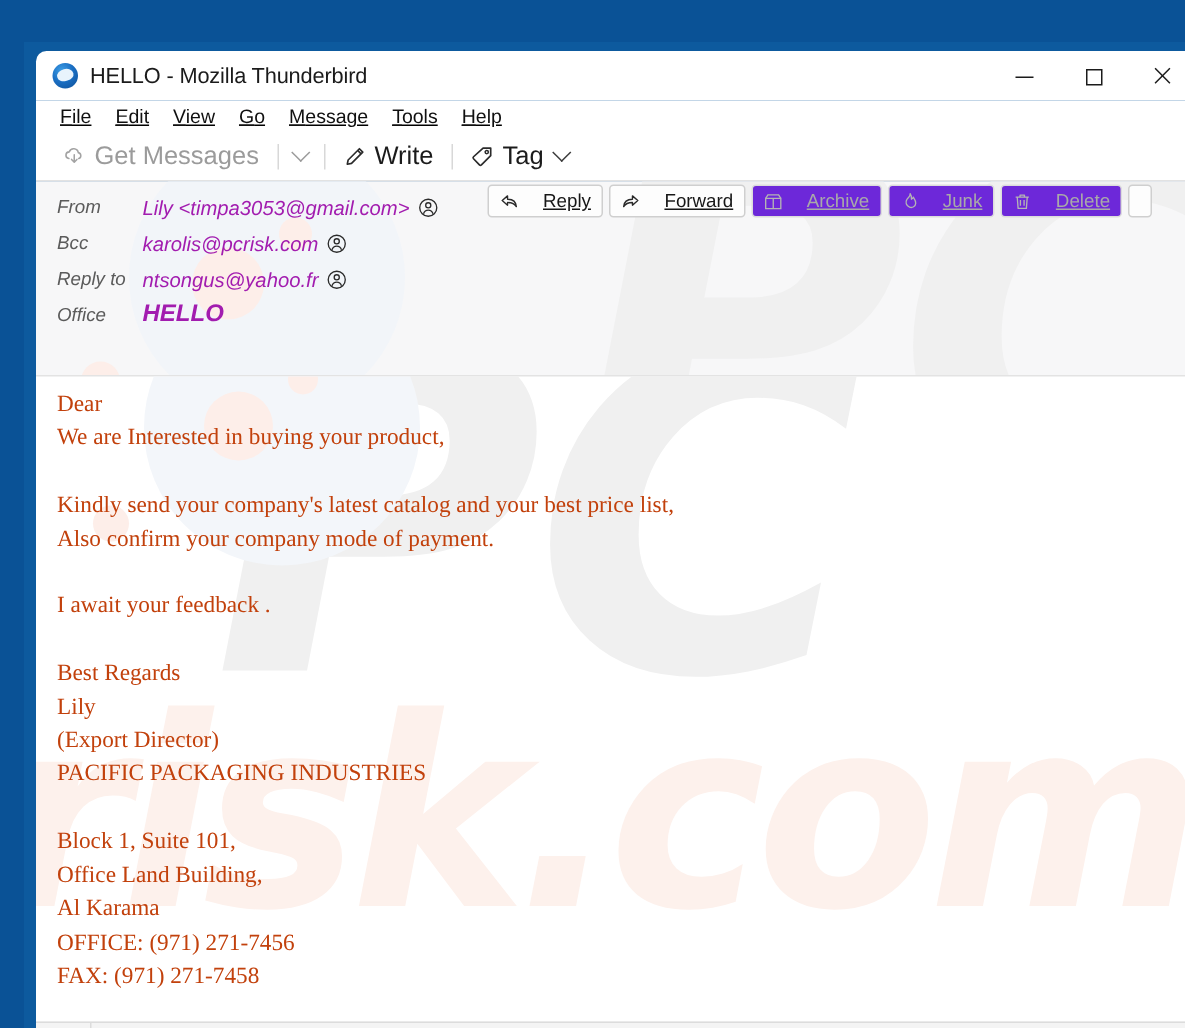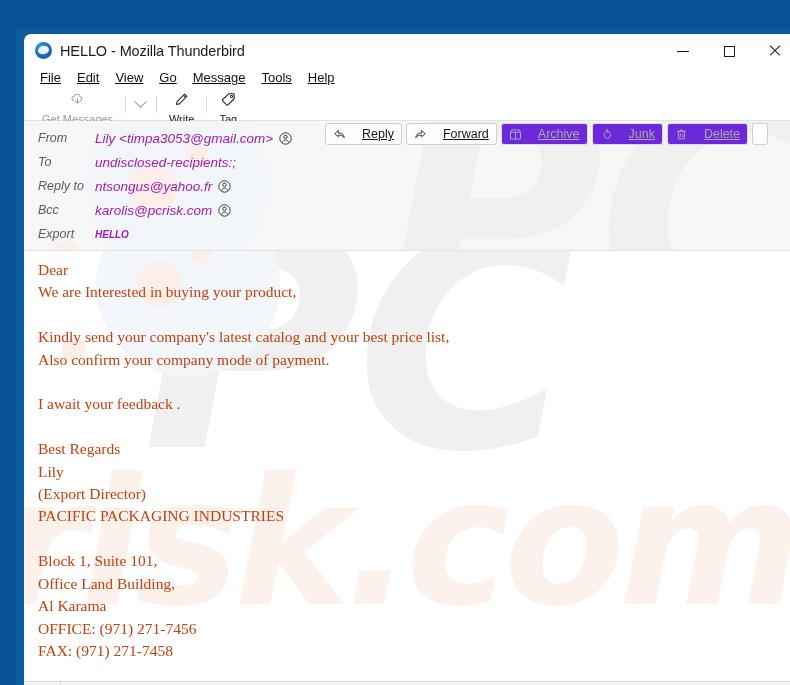--- a/index.html
+++ b/index.html
@@ -119,25 +119,24 @@
     align-items: center;
     box-sizing: border-box;
     padding-left: 10px;
   }
   .tb-btn {
     display: flex;
     align-items: center;
     gap: 6px;
     height: 25px;
     padding: 0 8px;
-    font-size: 11px;
+    font-size: 17px;
     color: #1b1b1b;
     white-space: nowrap;
     border-radius: 3px;
-    flex-direction: column;
   }
   .tb-btn.disabled { color: #9b9b9b; }
   .tb-sep {
     width: 1px; height: 17px;
     background: #d8d8d8;
     margin: 0 4px;
     flex: none;
   }
   .tb-chev {
     display: flex; align-items: center; justify-content: center;
@@ -183,21 +182,21 @@
     flex: none;
     font-size: 12.5px;
     color: #5b5b5b;
     white-space: nowrap;
   }
   .hdr-value {
     font-size: 13.5px;
     color: #a21caf;
     white-space: nowrap;
   }
-  .hdr-value.bold { font-weight: bold; font-size: 10px; }
+  .hdr-value.bold { font-weight: bold; font-size: 16px; }
   .contact-ico {
     margin-left: 6px;
     width: 13px; height: 13px;
     flex: none;
     display: inline-block;
     vertical-align: -2px;
   }
 
   
   #header-actions {
@@ -418,47 +417,43 @@
       <div class="hdr-row">
         <div class="hdr-label">From</div>
         <div class="hdr-value">Lily &lt;timpa3053@gmail.com&gt;</div>
         <svg class="contact-ico" viewBox="0 0 16 16">
           <circle cx="8" cy="8" r="7" fill="none" stroke="#2b2b2b" stroke-width="1.1"></circle>
           <circle cx="8" cy="6" r="2.1" fill="none" stroke="#2b2b2b" stroke-width="1.1"></circle>
           <path d="M4.1 13c.7-2 2.1-3 3.9-3s3.2 1 3.9 3" fill="none" stroke="#2b2b2b" stroke-width="1.1"></path>
         </svg>
       </div>
 
+
       <div class="hdr-row">
-        <div class="hdr-label">To</div>
-        <div class="hdr-value">undisclosed-recipients:;</div>
+        <div class="hdr-label">Bcc</div>
+        <div class="hdr-value">karolis@pcrisk.com</div>
+        <svg class="contact-ico" viewBox="0 0 16 16">
+          <circle cx="8" cy="8" r="7" fill="none" stroke="#2b2b2b" stroke-width="1.1"></circle>
+          <circle cx="8" cy="6" r="2.1" fill="none" stroke="#2b2b2b" stroke-width="1.1"></circle>
+          <path d="M4.1 13c.7-2 2.1-3 3.9-3s3.2 1 3.9 3" fill="none" stroke="#2b2b2b" stroke-width="1.1"></path>
+        </svg>
       </div>
 
       <div class="hdr-row">
         <div class="hdr-label">Reply to</div>
         <div class="hdr-value">ntsongus@yahoo.fr</div>
         <svg class="contact-ico" viewBox="0 0 16 16">
           <circle cx="8" cy="8" r="7" fill="none" stroke="#2b2b2b" stroke-width="1.1"></circle>
           <circle cx="8" cy="6" r="2.1" fill="none" stroke="#2b2b2b" stroke-width="1.1"></circle>
           <path d="M4.1 13c.7-2 2.1-3 3.9-3s3.2 1 3.9 3" fill="none" stroke="#2b2b2b" stroke-width="1.1"></path>
         </svg>
       </div>
 
       <div class="hdr-row">
-        <div class="hdr-label">Bcc</div>
-        <div class="hdr-value">karolis@pcrisk.com</div>
-        <svg class="contact-ico" viewBox="0 0 16 16">
-          <circle cx="8" cy="8" r="7" fill="none" stroke="#2b2b2b" stroke-width="1.1"></circle>
-          <circle cx="8" cy="6" r="2.1" fill="none" stroke="#2b2b2b" stroke-width="1.1"></circle>
-          <path d="M4.1 13c.7-2 2.1-3 3.9-3s3.2 1 3.9 3" fill="none" stroke="#2b2b2b" stroke-width="1.1"></path>
-        </svg>
-      </div>
-
-      <div class="hdr-row">
-        <div class="hdr-label">Export</div>
+        <div class="hdr-label">Office</div>
         <div class="hdr-value bold">HELLO</div>
       </div>
 
     </div>
 
     <div id="msg-date">2/11/2025, 2:21 PM</div>
   </div>
 
   <div id="header-actions">
 

